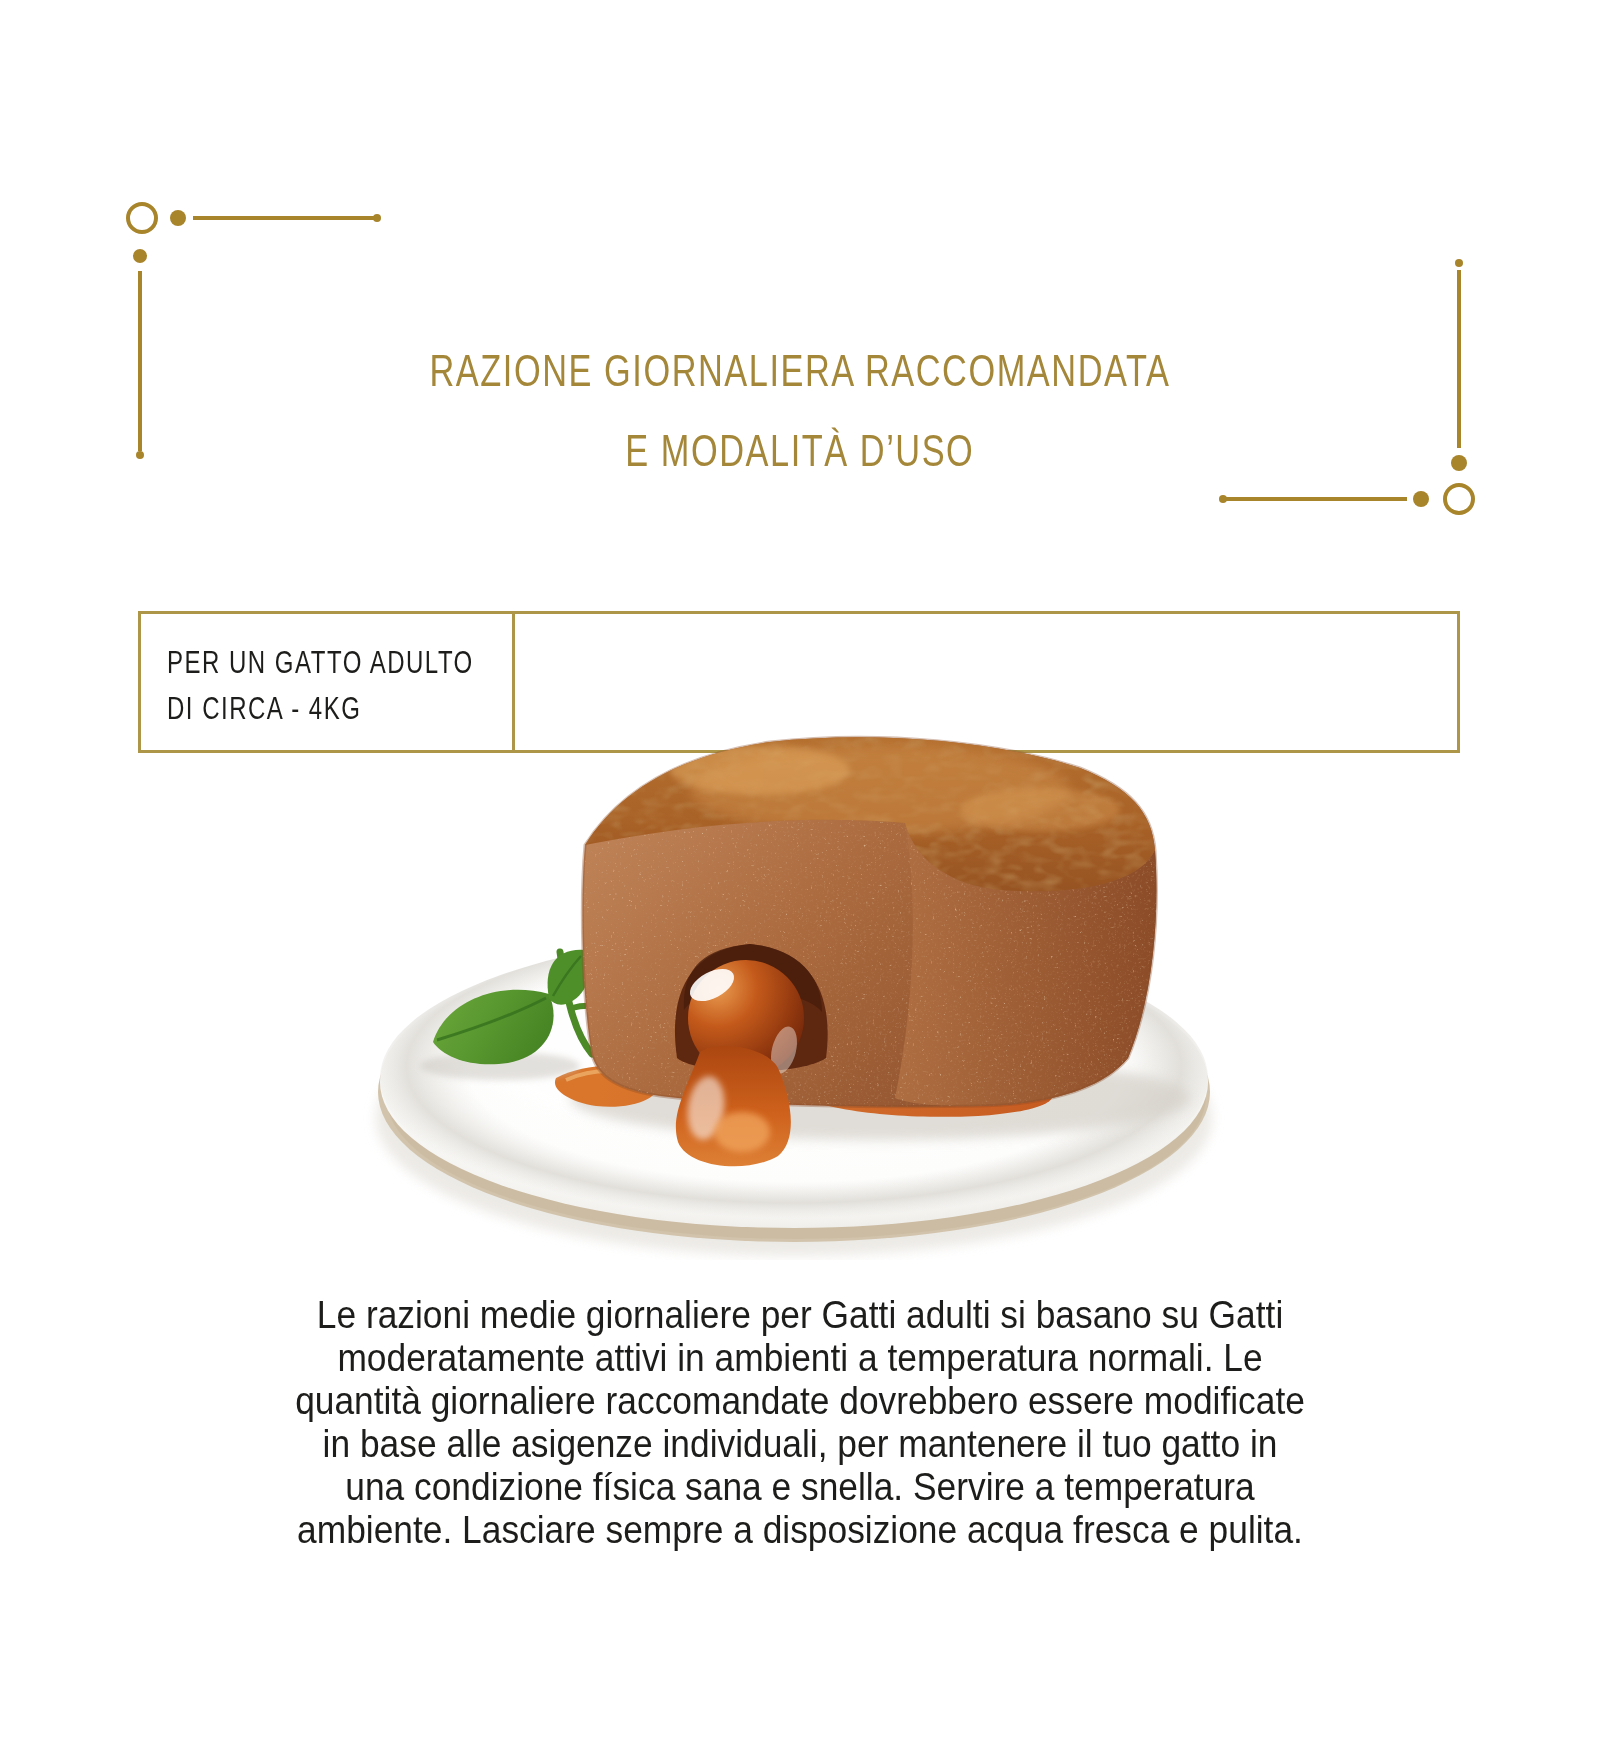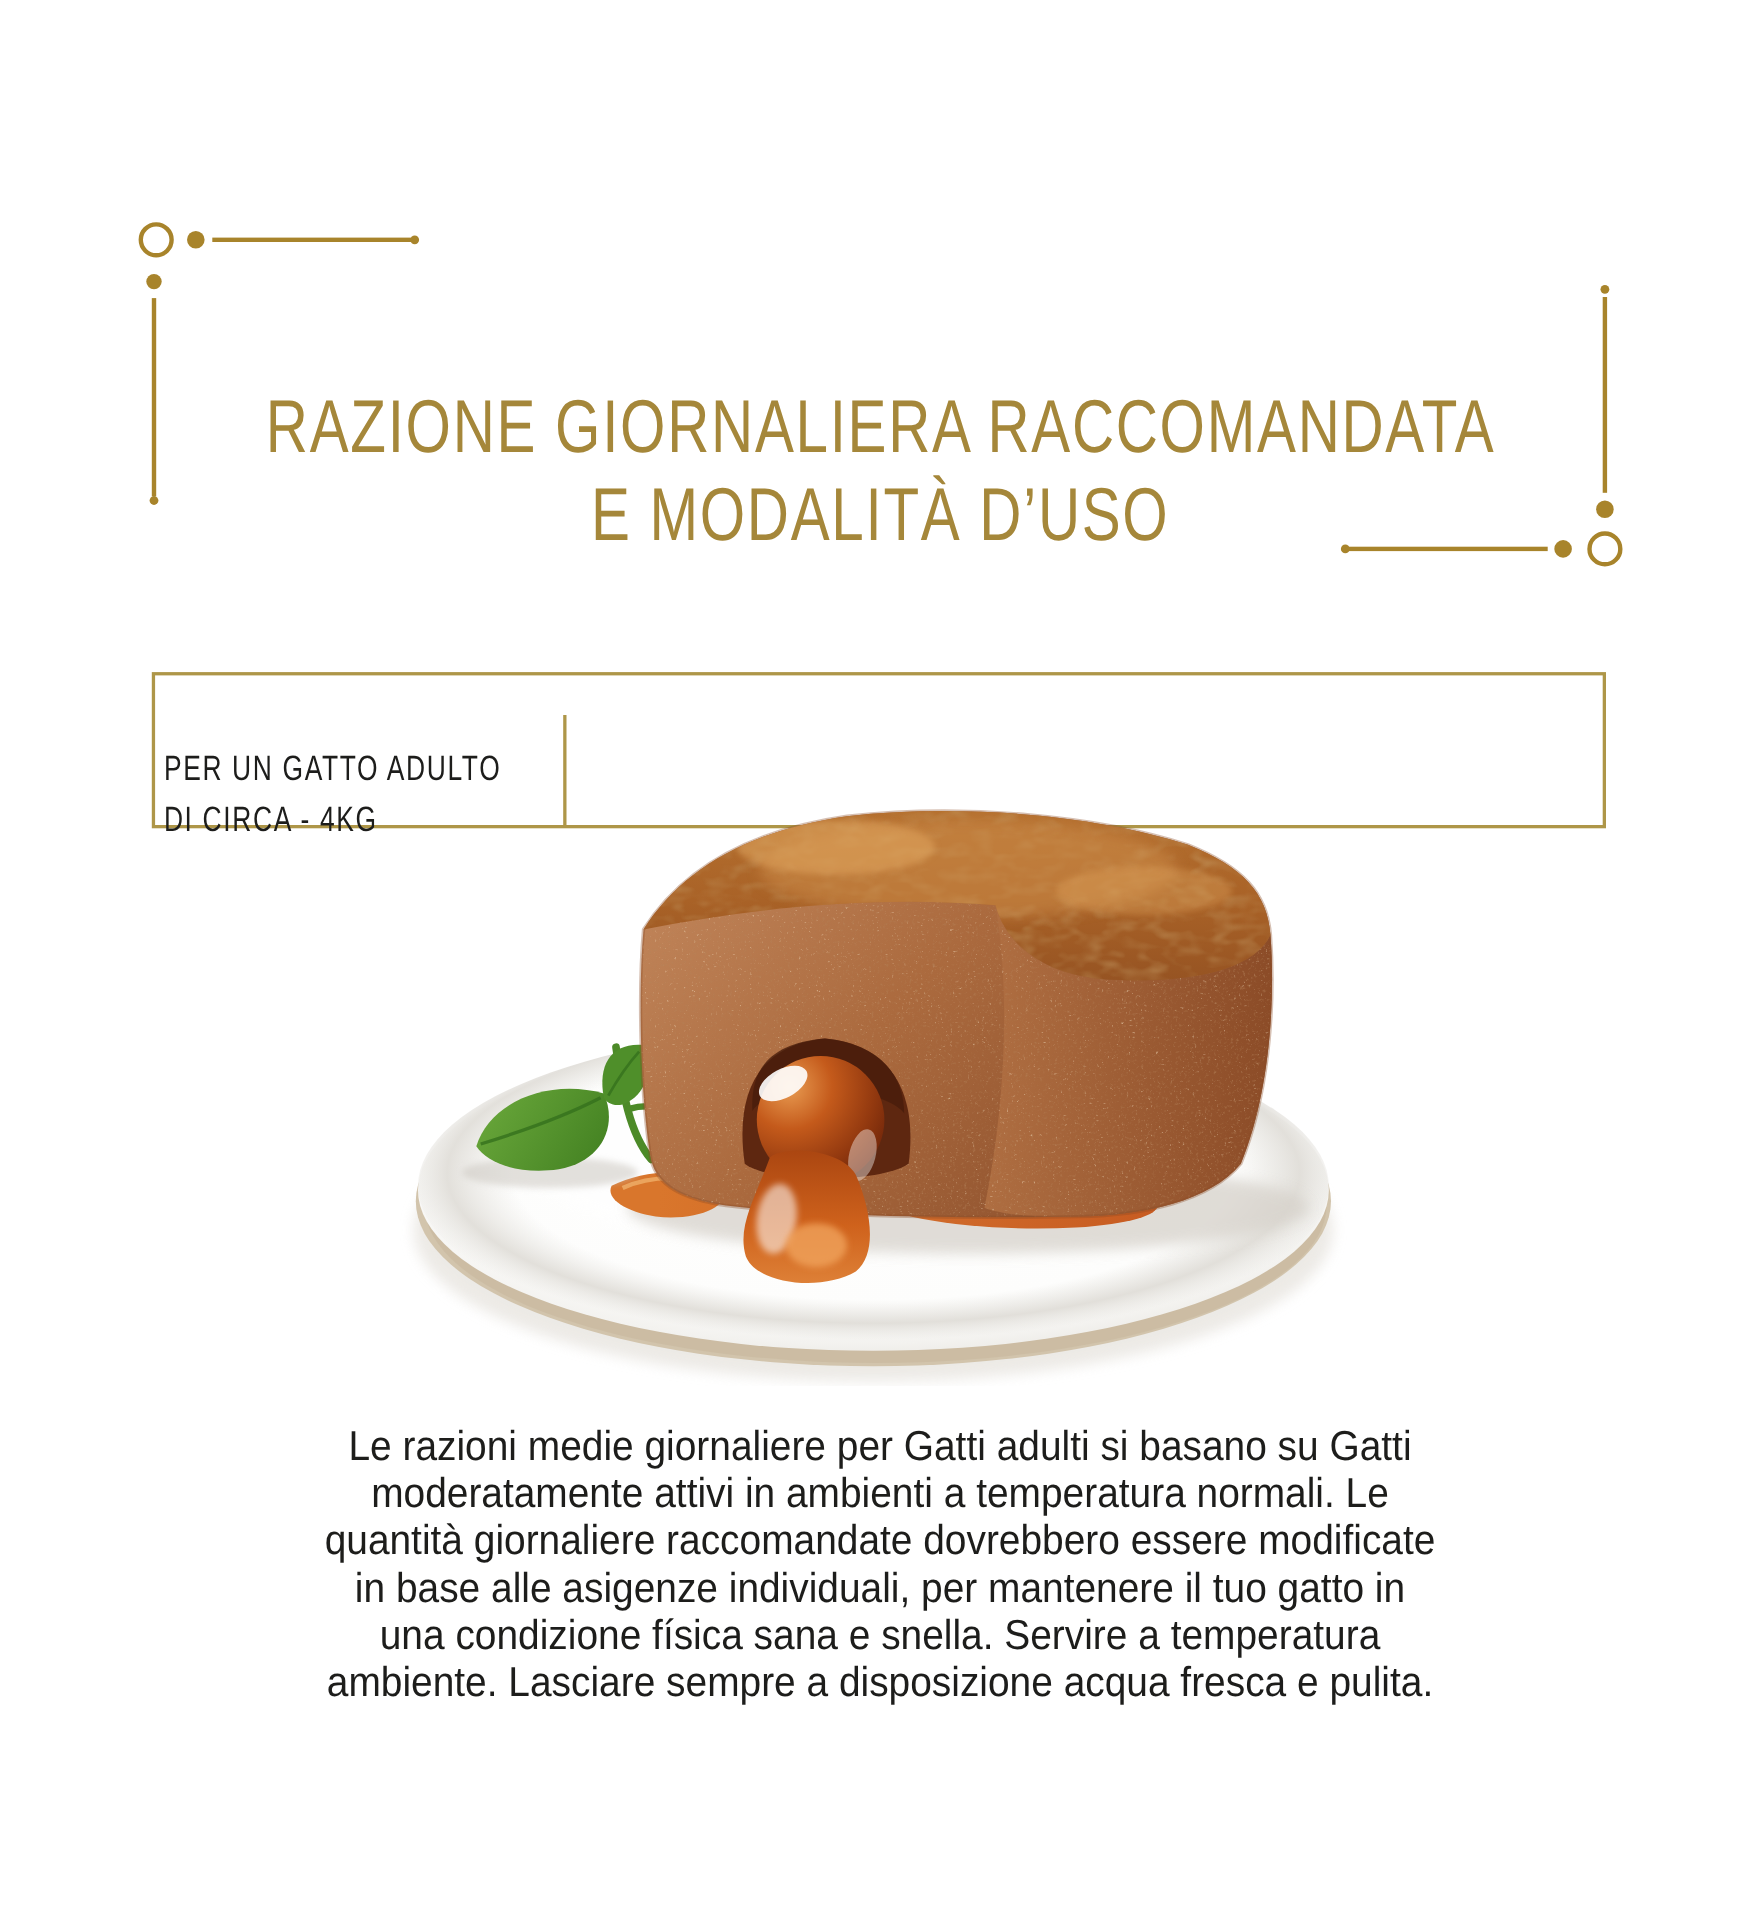--- a/index.html
+++ b/index.html
@@ -26,35 +26,34 @@
   .br-vline{left:1457px;top:270px;width:4px;height:178px;}
   .br-dot-a{left:1451px;top:455px;width:16px;height:16px;}
   .br-hline-dot{left:1219px;top:495px;width:8px;height:8px;}
   .br-hline{left:1223px;top:497px;width:184px;height:4px;}
   .br-dot-b{left:1413px;top:491px;width:16px;height:16px;}
   .br-ring{left:1443px;top:483px;width:24px;height:24px;}
   
   .title{
     position:absolute;left:0;top:302px;width:1600px;
     text-align:center;color:#A5873A;
-    font-size:68px;line-height:80px;font-weight:400;
+    font-size:44px;line-height:80px;font-weight:400;
     letter-spacing:2px;
   }
   .title .line{display:inline-block;transform:scaleX(.78);transform-origin:center top;white-space:nowrap;}
   
   .ration-box{
     position:absolute;left:138px;top:611px;width:1322px;height:142px;
     box-sizing:border-box;border:3px solid #AE9648;
     display:flex;background:#fff;
   }
   .cell{box-sizing:border-box;}
   .cell-subject{
     width:374px;border-right:3px solid #AE9648;
-    padding:25px 0 0 8px;
-    margin-top:36px;
+    padding:25px 0 0 26px;
   }
   .cell-subject .ln{
     display:block;font-size:32px;line-height:46px;letter-spacing:2px;
     transform:scaleX(.75);transform-origin:left top;white-space:nowrap;color:#1d1d1b;
   }
   .cell-dosage{flex:1;padding:23px 0 0 32px;}
   .cell-dosage .main{
     display:block;font-size:52px;line-height:52px;letter-spacing:9px;
     transform:scaleX(.81);transform-origin:left top;white-space:nowrap;color:#1d1d1b;
   }

